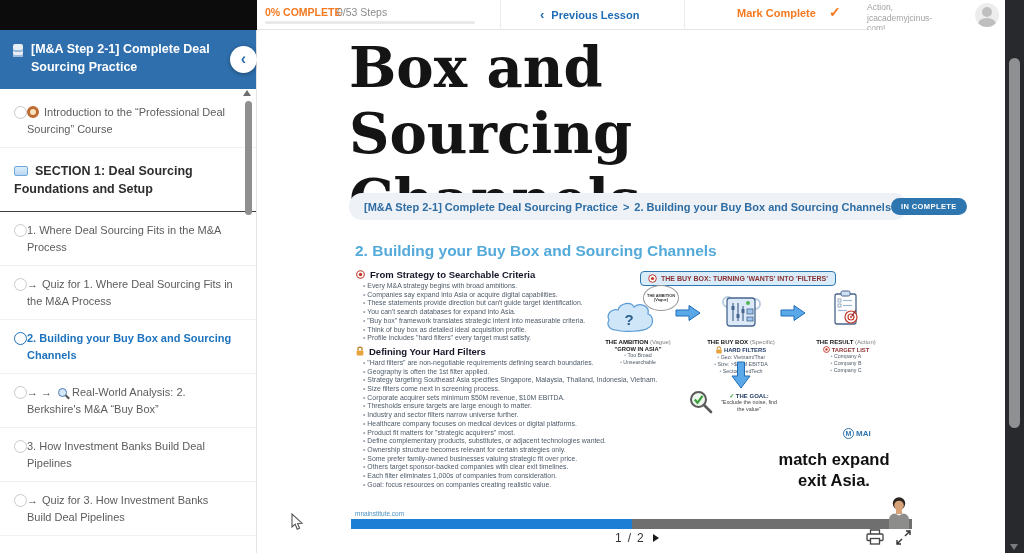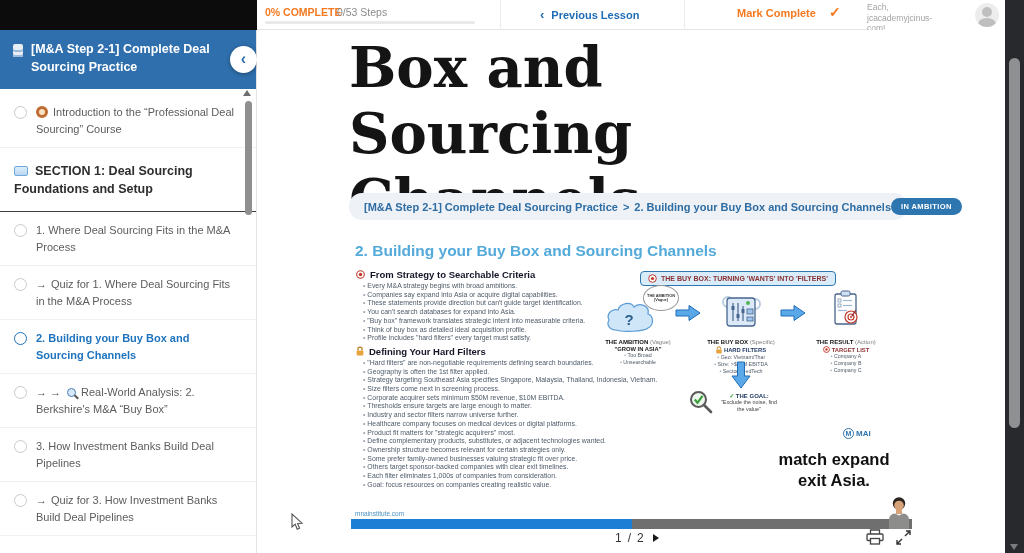--- a/index.html
+++ b/index.html
@@ -33,21 +33,21 @@
   #sidebar { left:0; top:30px; width:257px; height:523px; background:#fff; border-right:1px solid #e3e3e3; }
   #sidebar-header { position:relative; height:59px; background:#2f6fad; color:#fff; padding:11px 34px 10px 13px;
     font-size:12.5px; font-weight:bold; line-height:1.42; }
   .doc-icon { position:absolute; left:13px; top:14px; width:10px; height:13px; background:#e8eef6;
     border-radius:2px; box-shadow:inset 0 -2px 0 #9db9d8, inset 0 -5px 0 #e8eef6, inset 0 -7px 0 #9db9d8; }
   #sidebar-header .htext { display:block; margin-left:18px; }
   #collapse-btn { position:absolute; right:-1px; top:16px; width:27px; height:27px; border-radius:50%;
     background:#fff; box-shadow:0 1px 4px rgba(0,0,0,.35); color:#2f6fad; font-size:16px; font-weight:bold;
     display:flex; align-items:center; justify-content:center; cursor:pointer; }
   #sidebar-list { position:absolute; left:0; top:64px; width:256px; bottom:0; overflow:hidden; }
-  .side-item { display:flex; gap:9px; padding:10px 22px 10px 14px; border-bottom:1px solid #f1f1f1;
+  .side-item { display:flex; padding:10px 22px 10px 14px; border-bottom:1px solid #f1f1f1;
     font-size:11px; line-height:1.5; color:#5c5c5c; cursor:pointer; }
   .radio { width:13px; height:13px; border:1.5px solid #cacaca; border-radius:50%; background:#fff; flex:none; margin-top:2px; }
   .side-item.active { color:#1e73be; font-weight:bold; }
   .side-item.active .radio { border-color:#1e73be; }
   .arrow-prefix { font-weight:bold; color:#4a4a4a; margin-right:4px; }
   .side-section { padding:14px 14px 13px 14px; border-bottom:1px solid #404040; font-size:12.5px;
     font-weight:bold; color:#2e2e2e; line-height:1.45; }
   .book-icon { display:inline-block; width:14px; height:10px; background:linear-gradient(#dcecfb,#b9d7f1);
     border:1px solid #6fa8dc; border-radius:2px; margin-right:7px; vertical-align:-1px; }
   .compass-icon { display:inline-block; width:12px; height:12px; border-radius:50%; background:#f6e3c0;
@@ -137,21 +137,21 @@
   <span id="progress-label">0% COMPLETE</span>
   <span id="steps-label">0/53 Steps</span>
   <div id="progress-track"></div>
   <div class="tb-divider" style="left:243px"></div>
   <div id="prev-lesson">
     <span class="chev">‹</span><span>Previous Lesson</span>
   </div>
   <div class="tb-divider" style="left:427px"></div>
   <div id="mark-complete">Mark Complete</div>
   <div id="mark-check">✓</div>
-  <div id="greeting">Each, jcacademyjcinus- com!</div>
+  <div id="greeting">Action, jcacademyjcinus- com!</div>
   <div id="avatar">
     <span class="head"></span>
     <span class="bust"></span>
   </div>
 </div>
 
 <div id="sidebar" class="abs">
   <div id="sidebar-header">
     <span class="doc-icon"></span>
     <span class="htext">[M&amp;A Step 2-1] Complete Deal Sourcing Practice</span>
@@ -192,21 +192,21 @@
   <div id="side-scroll-thumb"></div>
 </div>
 
 <div id="main" class="abs">
   <h1 id="page-title">Box and Sourcing Channels</h1>
 
   <div id="breadcrumb">
     <span>[M&amp;A Step 2-1] Complete Deal Sourcing Practice</span>
     <span class="sep">&gt;</span>
     <span>2. Building your Buy Box and Sourcing Channels</span>
-    <span id="status-badge">IN AMBITION</span>
+    <span id="status-badge">IN COMPLETE</span>
   </div>
 
   <div id="slide-title">2. Building your Buy Box and Sourcing Channels</div>
   <div id="slide-sections">
       <div class="sec-heading">
         <svg width="9" height="9" viewBox="0 0 9 9">
           <circle cx="4.5" cy="4.5" r="3.8" fill="#fff" stroke="#c0392b" stroke-width="1.1"></circle>
           <circle cx="4.5" cy="4.5" r="1.7" fill="#c0392b"></circle>
         </svg>
         <span>From Strategy to Searchable Criteria</span>

